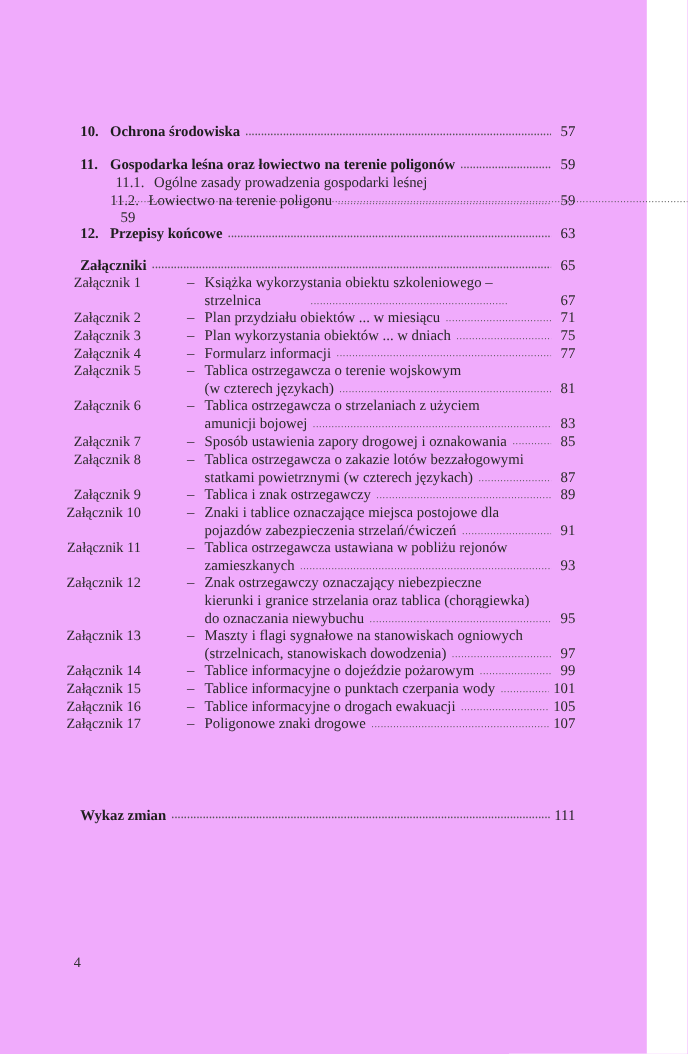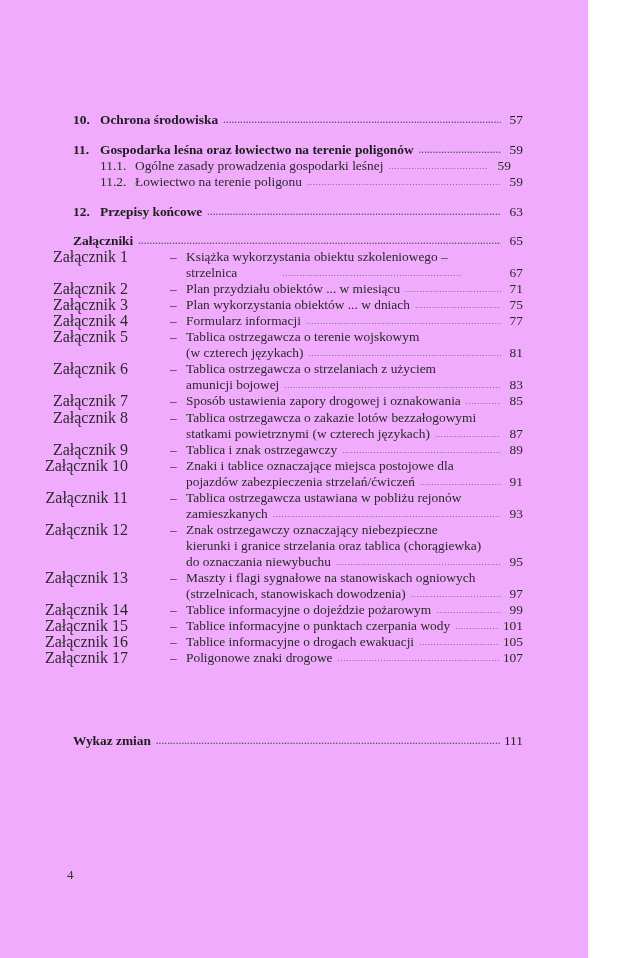--- a/index.html
+++ b/index.html
@@ -16,41 +16,41 @@
     .row .leader {
       flex: 1 1 auto; overflow: hidden; margin: 0 4px 0 5px;
       color: #555; font-size: 9px; letter-spacing: 0.6px; position: relative; top: -1px;
     }
     .row .leader::after {
       content: "........................................................................................................................................................................................................................................................................................";
     }
     .row .pg { flex: 0 0 auto; text-align: right; min-width: 18px; }
     .bold { font-weight: bold; color: #1e1e1e; }
     .num { display: inline-block; }
-    .att-label { position: absolute; font-size: 16px; line-height: 16px; white-space: nowrap; }
+    .att-label { position: absolute; font-size: 13px; line-height: 16px; white-space: nowrap; }
     .att-dash { position: absolute; font-size: 13.4px; line-height: 16px; }
     .page-number { position: absolute; left: 67px; top: 867px; font-size: 13px; color: #333; }
   </style>
 </head>
 <body>
 
 <div class="page">
 
   <div class="row bold" style="left:73px; right:65px; top:112px;">
     <span class="txt"><span class="num" style="width:27px">10.</span><span>Ochrona środowiska</span></span>
     <span class="leader"></span>
     <span class="pg" style="font-weight:normal">57</span>
   </div>
 
   <div class="row bold" style="left:73px; right:65px; top:142px;">
     <span class="txt"><span class="num" style="width:27px">11.</span><span>Gospodarka leśna oraz łowiectwo na terenie poligonów</span></span>
     <span class="leader"></span>
     <span class="pg" style="font-weight:normal">59</span>
   </div>
-  <div class="row" style="left:100px; right:77px; top:158px;">
+  <div class="row" style="left:100px; right:62px; top:158px;flex-direction:column;">
     <span class="txt"><span class="num" style="width:35px">11.1.</span><span>Ogólne zasady prowadzenia gospodarki leśnej</span></span>
     <span class="leader"></span>
     <span class="pg">59</span>
   </div>
   <div class="row" style="left:100px; right:65px; top:174px;">
     <span class="txt"><span class="num" style="width:35px">11.2.</span><span>Łowiectwo na terenie poligonu</span></span>
     <span class="leader"></span>
     <span class="pg">59</span>
   </div>
 

